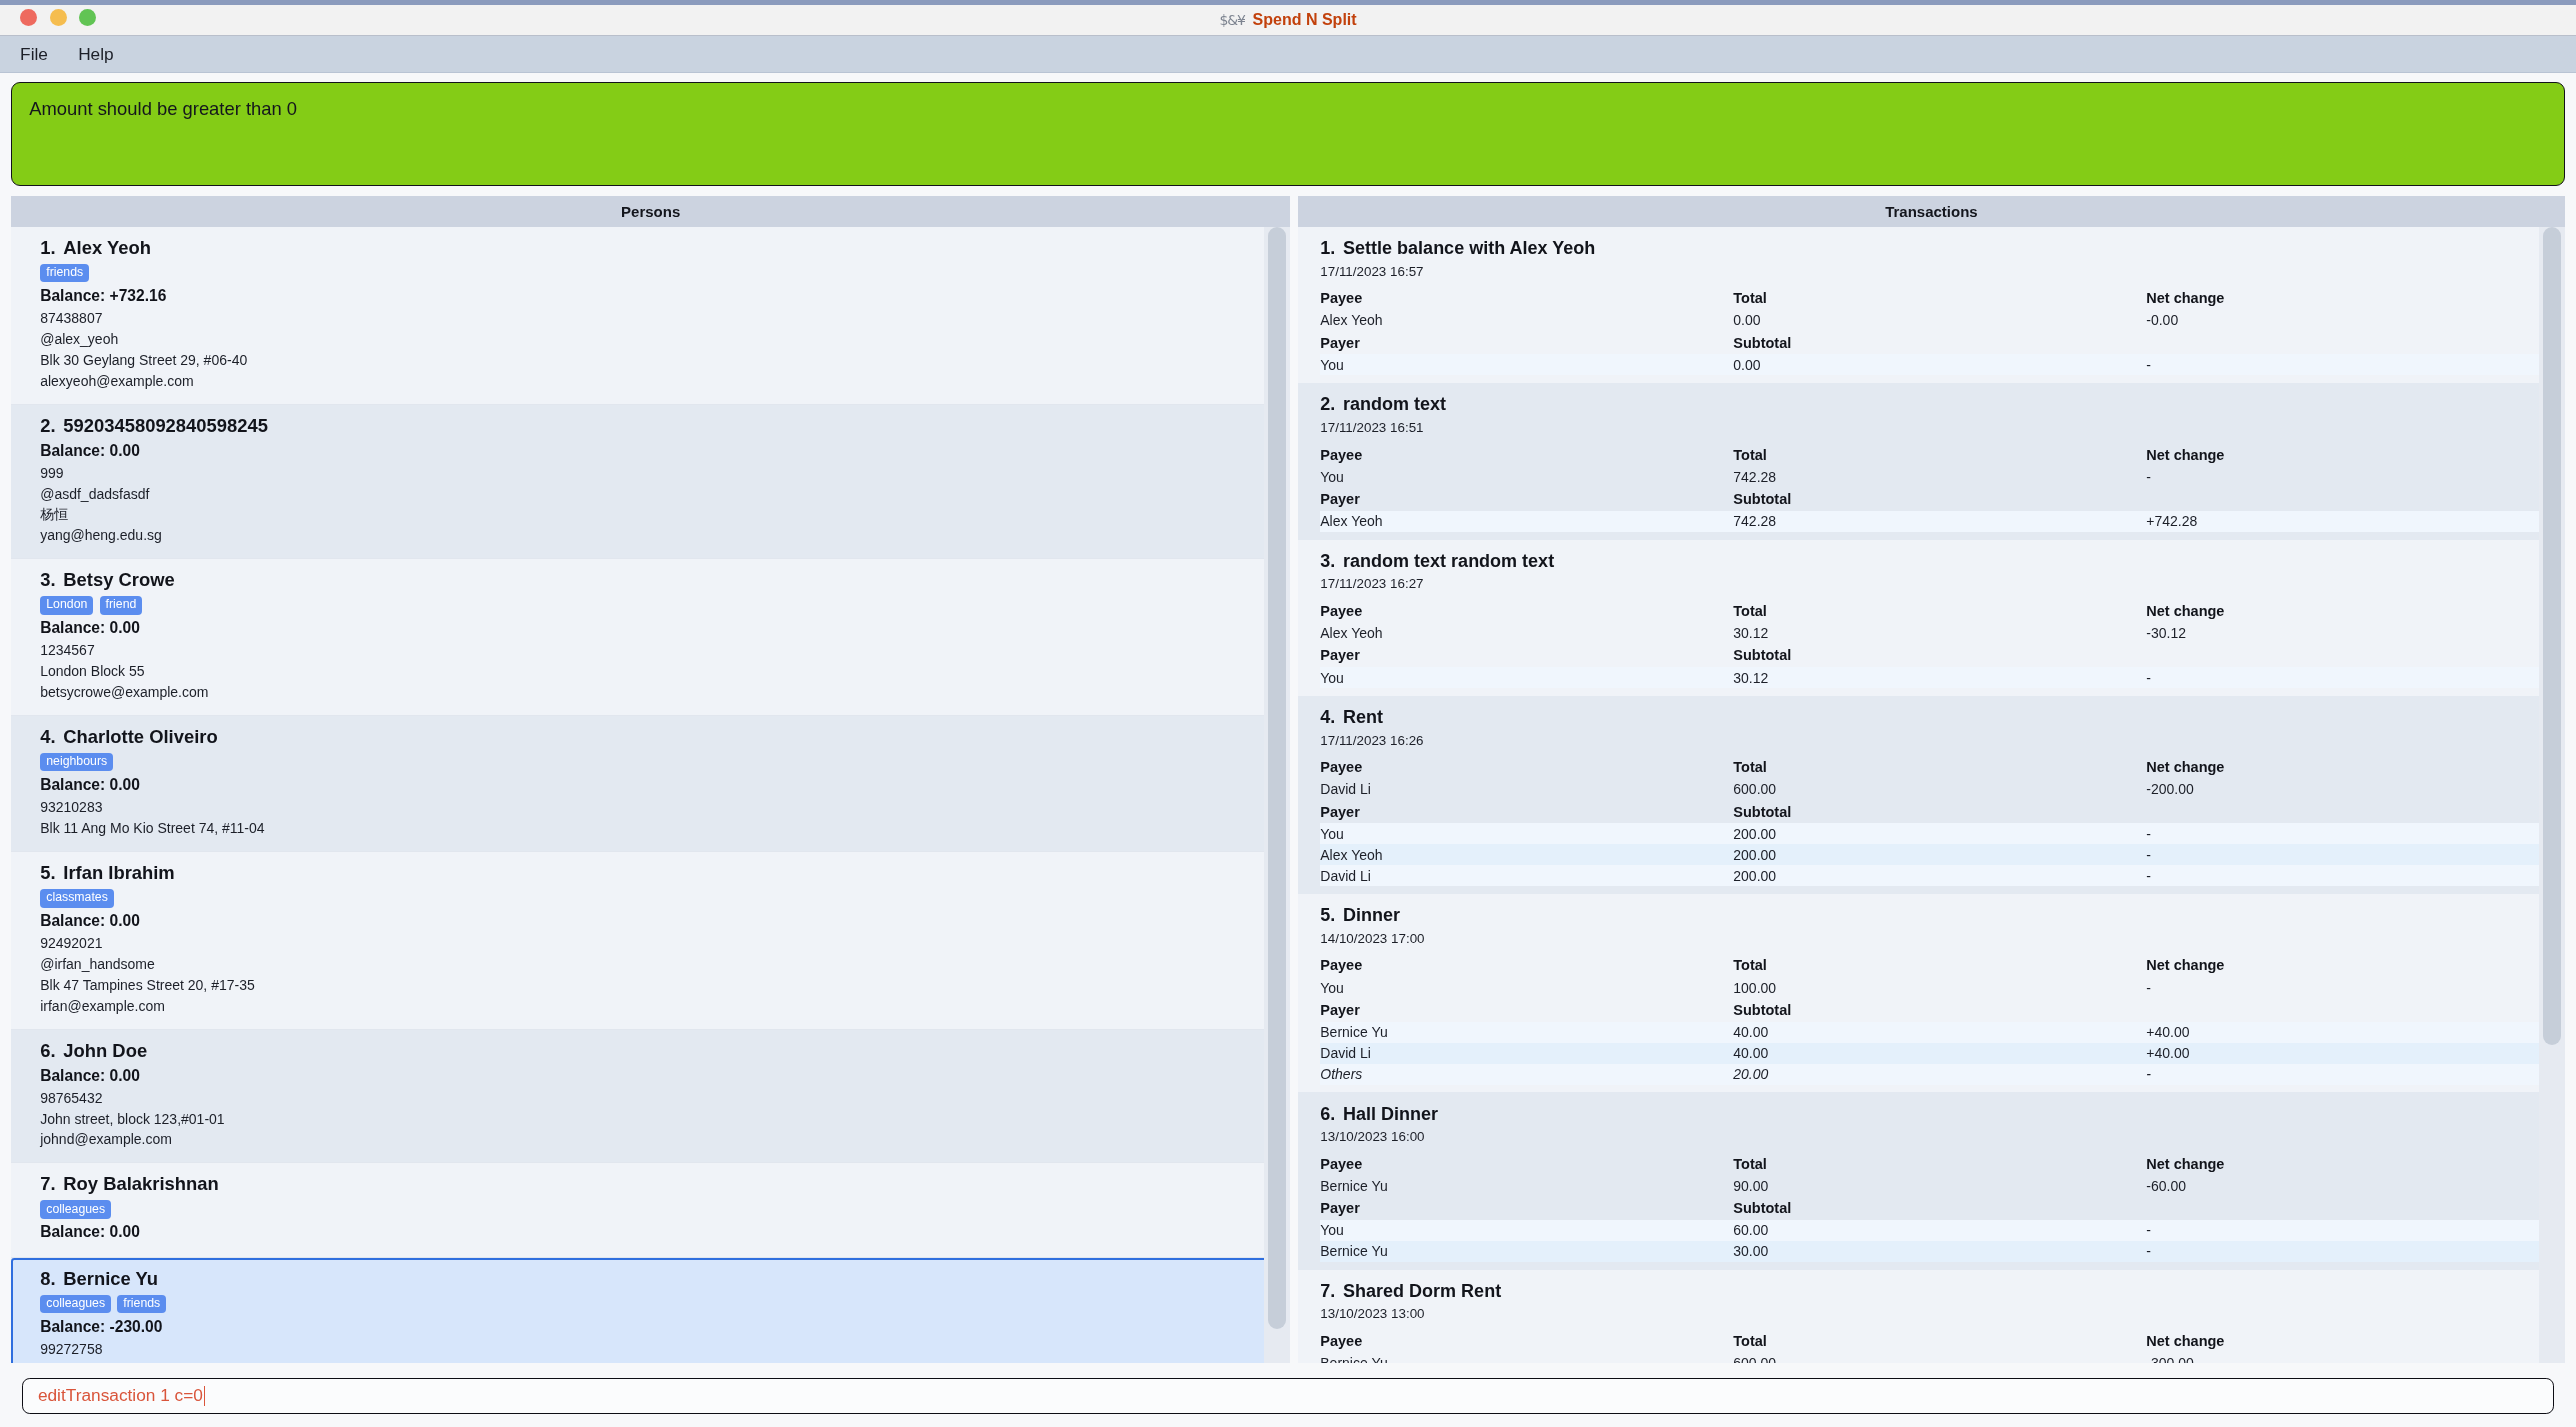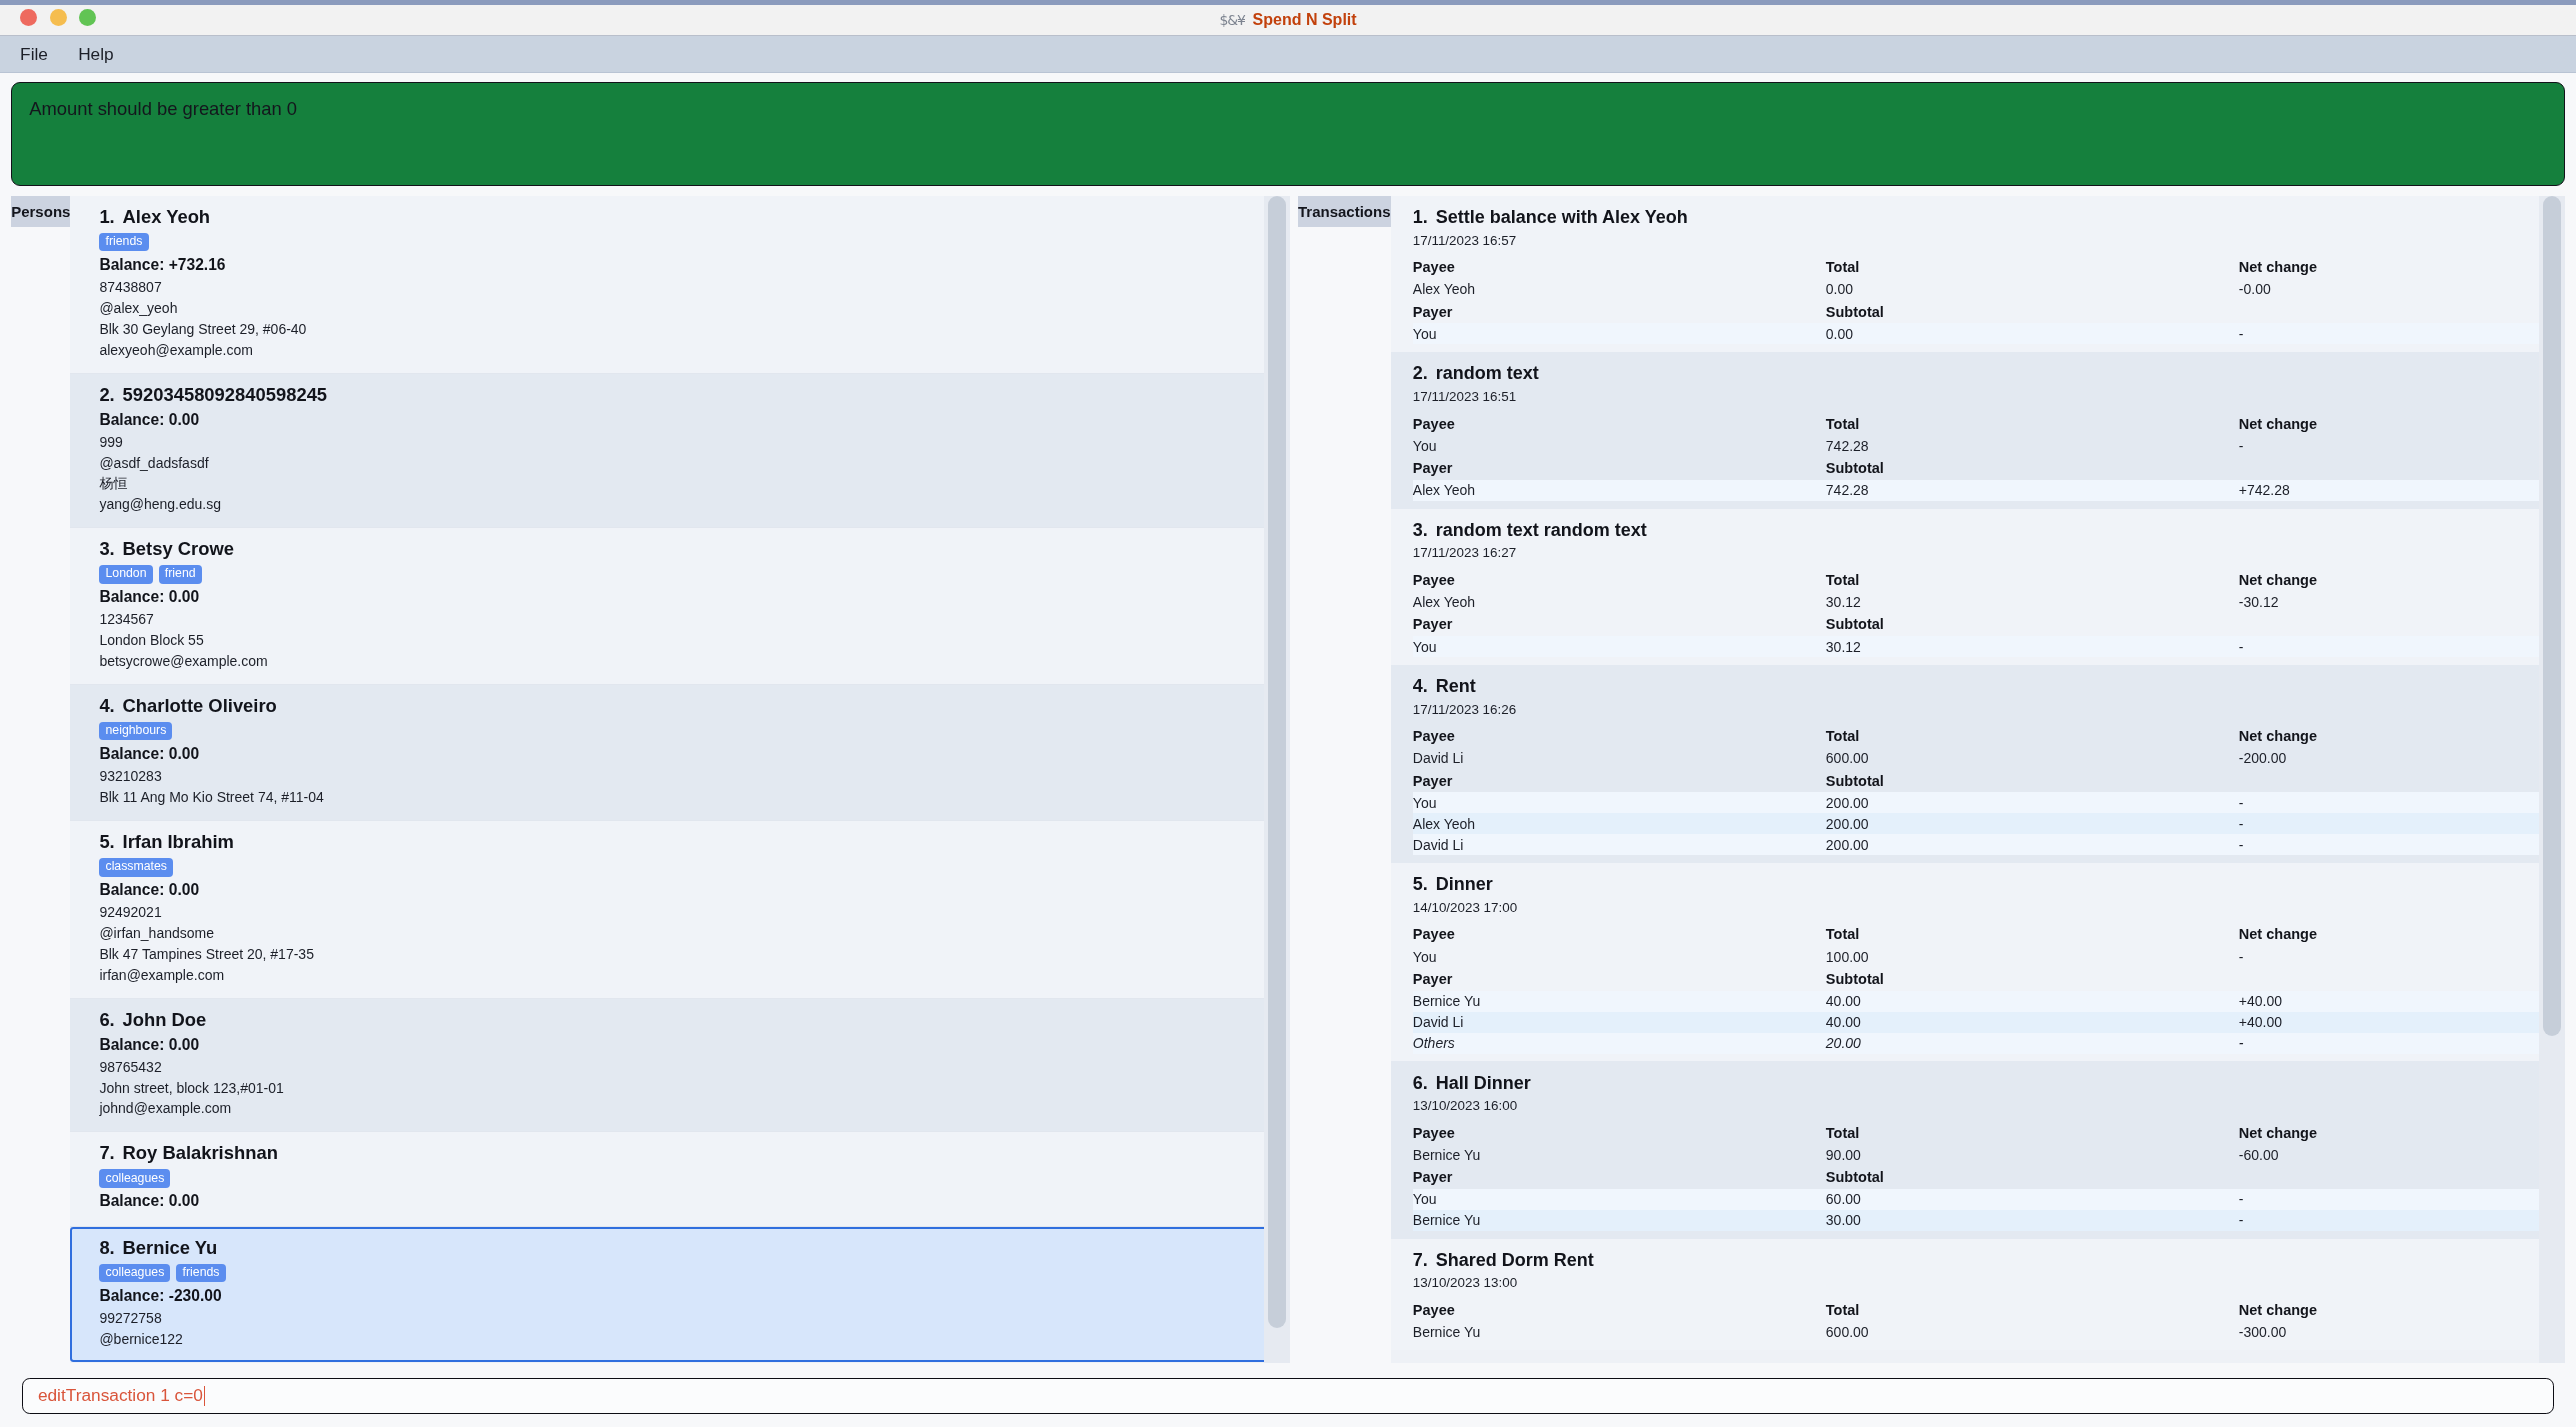--- a/index.html
+++ b/index.html
@@ -96,40 +96,40 @@
     padding: 9px 11.2px 0 11.2px;
     background: #f7f8fa;
     min-height: 0;
   }
 
   .result-box {
     height: 104px;
     flex: 0 0 104px;
     border: 1.7px solid #12121a;
     border-radius: 9px;
-    background: #15803d;
+    background: #84cc16;
     padding: 14.5px 17px;
     margin-bottom: 10px;
   }
   .result-text {
     font-size: 18.4px;
     color: #14161d;
   }
 
   .panels {
     flex: 1 1 auto;
     display: flex;
     gap: 7.8px;
     min-height: 0;
     padding-bottom: 7.8px;
   }
 
   .panel {
     display: flex;
-    flex-direction: row;
+    flex-direction: column;
     min-height: 0;
     background: #f7f8fa;
   }
   .panel.persons { flex: 0 0 1279px; }
   .panel.transactions { flex: 1 1 auto; }
 
   .panel-header {
     flex: 0 0 31px;
     height: 31px;
     background: #ccd3e0;

